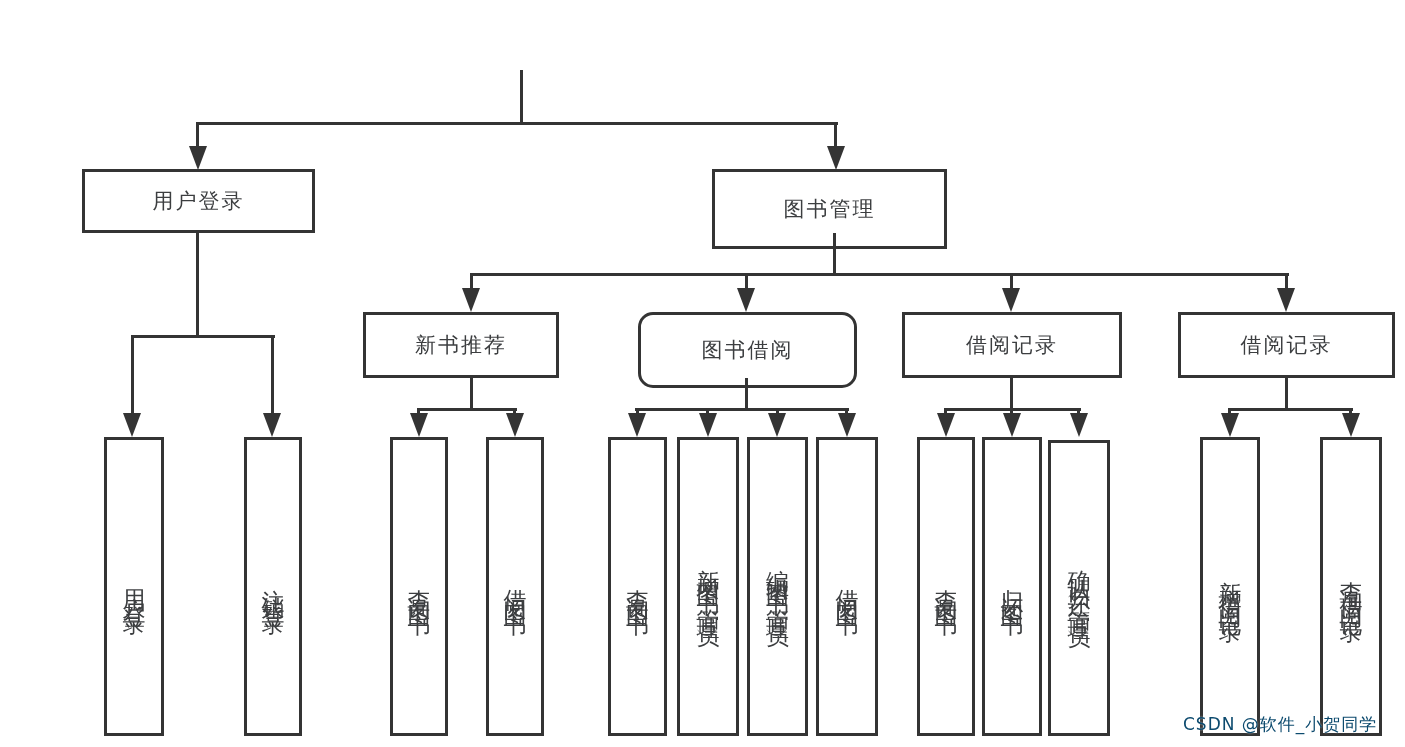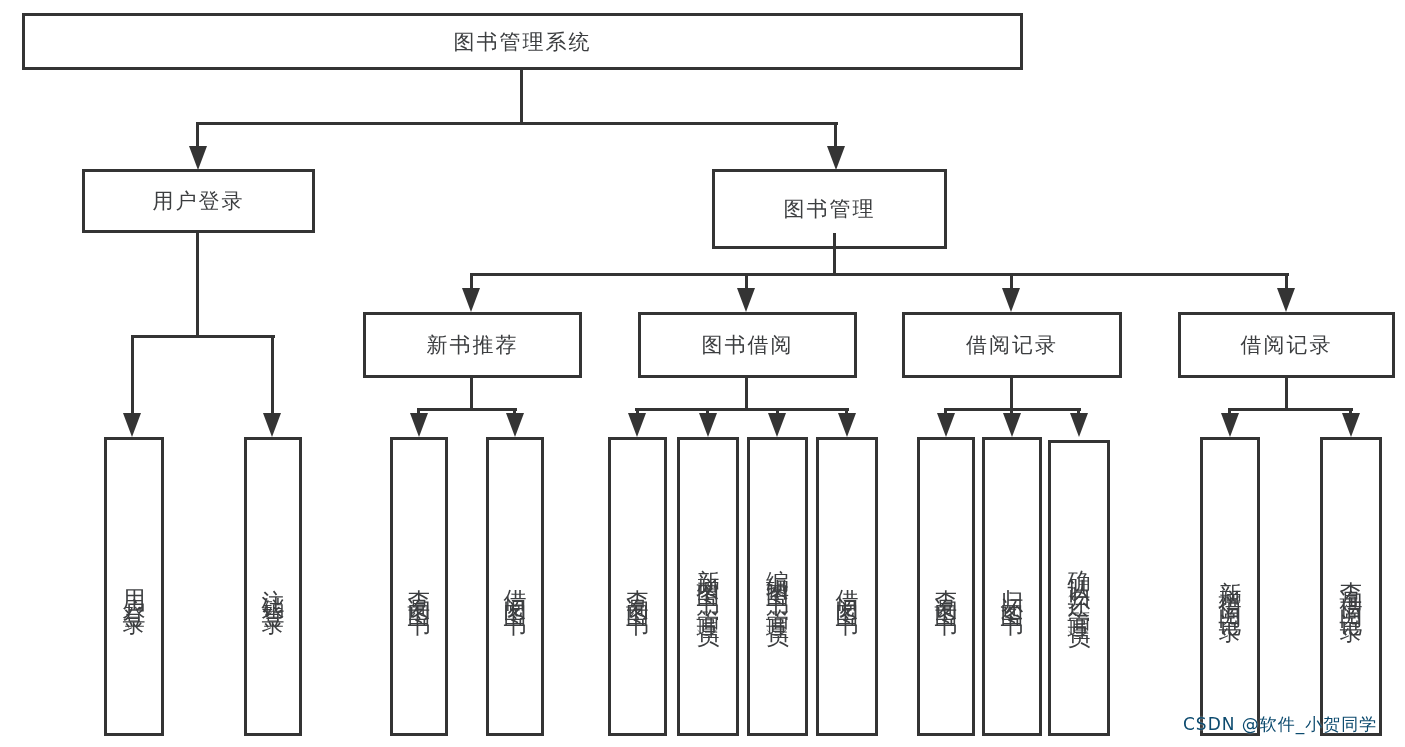--- a/index.html
+++ b/index.html
@@ -28,23 +28,20 @@
     position:absolute;left:1183px;top:713px;font-size:17px;letter-spacing:1px;
     color:#0c4a6e;white-space:nowrap;z-index:5;
     text-shadow:0 0 2px rgba(255,255,255,0.7);
   }
 </style>
 </head>
 <body>
 
 <div class="canvas">
 
-  <div class="box" style="left:22px;top:13px;width:1001px;height:57px;">
-    <span class="hlabel">图书管理系统</span>
-  </div>
 
   <div class="vline" style="left:520px;top:70px;height:53px;"></div>
   <div class="hline" style="left:197px;top:122px;width:641px;"></div>
   <div class="vline" style="left:196px;top:122px;height:26px;"></div>
   <div class="arr" style="left:189px;top:146px;"></div>
   <div class="vline" style="left:834px;top:122px;height:26px;"></div>
   <div class="arr" style="left:827px;top:146px;"></div>
 
   <div class="box" style="left:82px;top:169px;width:233px;height:64px;">
     <span class="hlabel">用户登录</span>
@@ -64,24 +61,24 @@
   <div class="hline" style="left:470px;top:273px;width:819px;"></div>
   <div class="vline" style="left:470px;top:273px;height:17px;"></div>
   <div class="arr" style="left:462px;top:288px;"></div>
   <div class="vline" style="left:745px;top:273px;height:17px;"></div>
   <div class="arr" style="left:737px;top:288px;"></div>
   <div class="vline" style="left:1010px;top:273px;height:17px;"></div>
   <div class="arr" style="left:1002px;top:288px;"></div>
   <div class="vline" style="left:1285px;top:273px;height:17px;"></div>
   <div class="arr" style="left:1277px;top:288px;"></div>
 
-  <div class="box" style="left:363px;top:312px;width:219px;height:66px;">
+  <div class="box" style="left:363px;top:312px;width:196px;height:66px;">
     <span class="hlabel">新书推荐</span>
   </div>
-  <div class="box" style="left:638px;top:312px;width:219px;height:66px;">
+  <div class="box" style="left:638px;top:312px;width:219px;height:76px;border-radius:15px;">
     <span class="hlabel">图书借阅</span>
   </div>
   <div class="box" style="left:902px;top:312px;width:220px;height:66px;">
     <span class="hlabel">借阅记录</span>
   </div>
   <div class="box" style="left:1178px;top:312px;width:217px;height:66px;">
     <span class="hlabel">借阅记录</span>
   </div>
 
   <div class="vline" style="left:470px;top:378px;height:33px;"></div>

